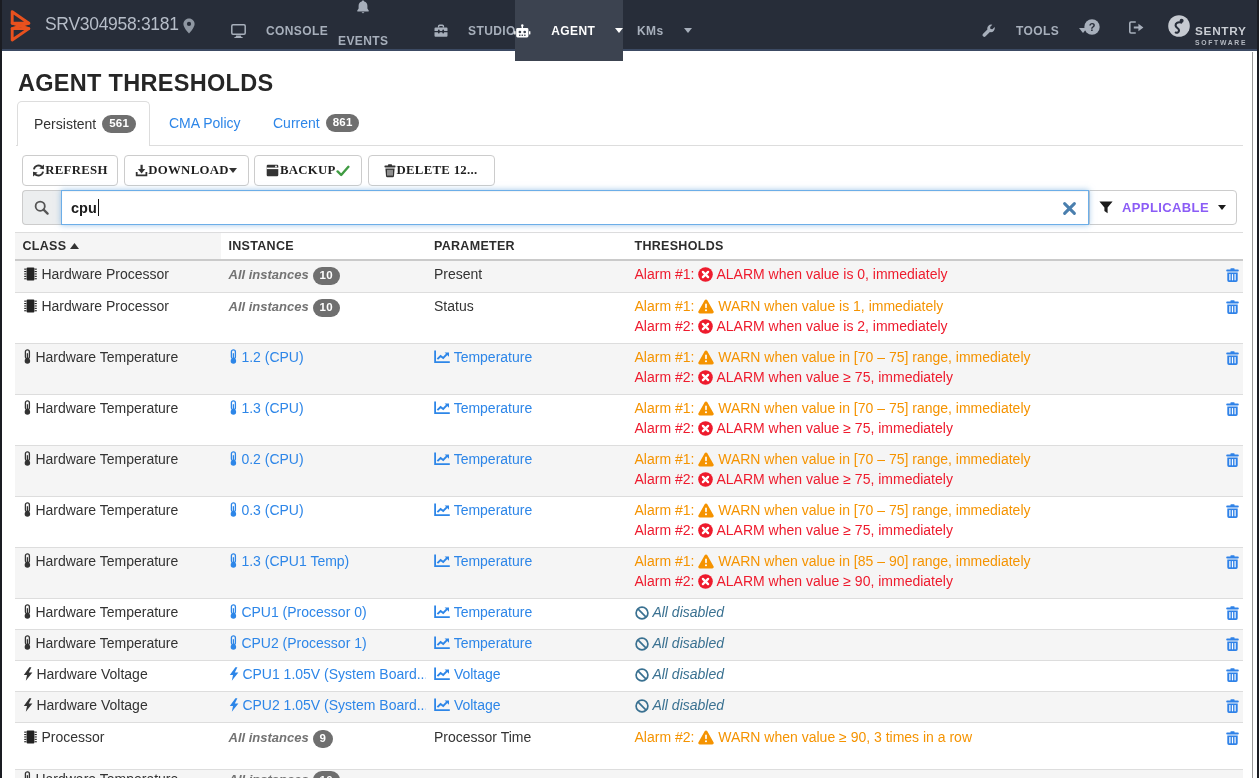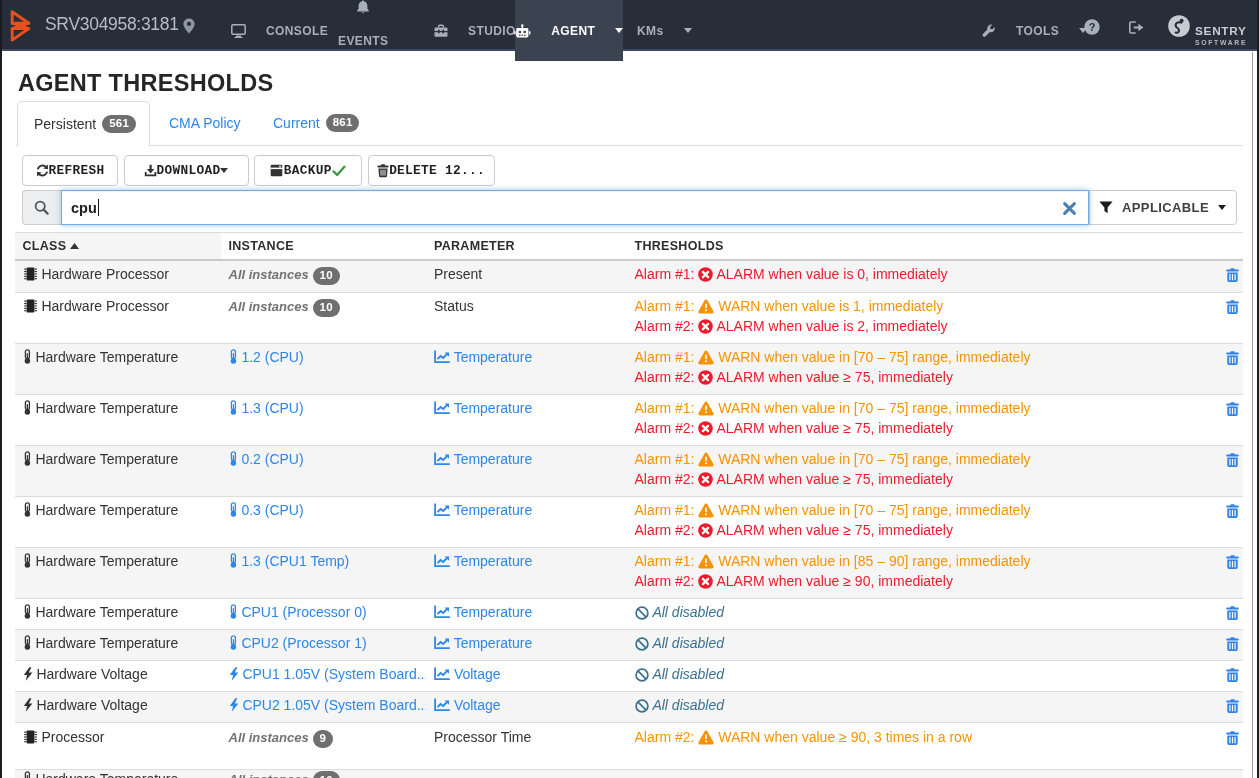--- a/index.html
+++ b/index.html
@@ -22,34 +22,34 @@
 #tabs .tab-act { position:absolute; left:0.5px; top:0; height:45px; background:#fff; border:1px solid #ddd; border-bottom:none;
   border-radius:5px 5px 0 0; display:flex; align-items:center; padding:0 12.5px 0 16.5px; gap:6px;
   font-size:14px; color:#333; z-index:2; }
 #tabs a.tablink { position:absolute; top:0; height:44px; display:flex; align-items:center; gap:6px;
   font-size:14px; color:#2d86e8; text-decoration:none; }
 .bdg { display:inline-block; background:#6f6f6f; color:#fff; font-size:11.5px; font-weight:bold;
   padding:2.5px 7px; border-radius:10px; line-height:1.15; letter-spacing:0.2px; }
 
 #btnrow { position:absolute; left:22px; top:155px; height:31px; display:flex; gap:5.5px; }
 .btn { display:inline-flex; align-items:center; justify-content:center; height:31px;
-  background:#fff; border:1px solid #ccc; border-radius:4px; font-family:Liberation Mono, monospace;
+  background:#fff; border:1px solid #ccc; border-radius:4px; font-family:Liberation Serif, serif;
   font-size:12.8px; font-weight:bold; color:#1f1f1f; letter-spacing:0.3px; padding:0 12px; white-space:nowrap; }
 
 #search { position:absolute; left:22px; top:190px; height:35px; display:flex; }
 #addon { width:38.5px; height:35px; background:#eceeef; border:1px solid #ccc; border-right:none;
   border-radius:4px 0 0 4px; display:flex; align-items:center; justify-content:center; }
 #sinput { position:relative; width:1028px; height:35px; background:#fff; border:1px solid #6caee8;
   box-shadow:0 0 6px rgba(93,158,217,0.6), inset 0 1px 1px rgba(0,0,0,0.05); display:flex; align-items:center; z-index:1; }
 #sinput .q { font-size:14.5px; font-weight:bold; color:#1d1d1d; margin-left:9.5px; }
 #caret { width:1.3px; height:17px; background:#111; margin-left:1px; }
 #clearx { position:absolute; right:11px; top:10px; }
 #applicable { width:148px; height:35px; background:#fff; border:1px solid #ccc; border-left:1px solid #ccc;
   border-radius:0 4px 4px 0; display:flex; align-items:center; justify-content:center; gap:9px;
-  font-size:13px; font-weight:bold; color:#404040; letter-spacing:0.4px; }
+  font-size:13px; font-weight:bold; color:#8b5cf6; letter-spacing:0.4px; }
 
 #tbl { position:absolute; left:14.5px; top:232px; width:1228.5px; border-collapse:collapse; table-layout:fixed;
   font-size:14px; color:#333; border-top:1px solid #ddd; }
 #tbl col.w1 { width:206px; } #tbl col.w2 { width:205.5px; } #tbl col.w3 { width:200.5px; }
 #tbl col.w4 { width:581.5px; } #tbl col.w5 { width:35px; }
 #tbl thead tr { height:27px; }
 #tbl th { text-align:left; font-size:12.5px; font-weight:bold; color:#2d2d2d; letter-spacing:0.3px;
   padding:0 8px; border-bottom:2px solid #cacaca; vertical-align:middle; white-space:nowrap; }
 #tbl th.c1 { background:#f5f5f5; }
 #tbl td { padding:3.5px 8px 6.5px; border-bottom:1px solid #ddd; vertical-align:top; white-space:nowrap; overflow:hidden; line-height:20px; }

